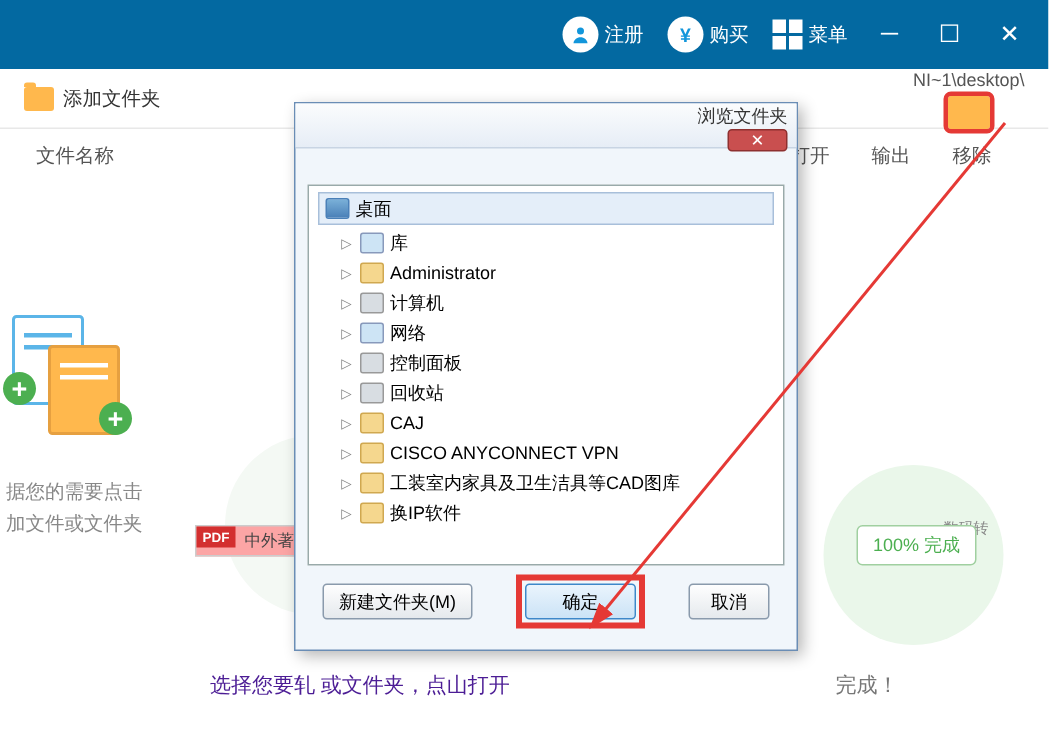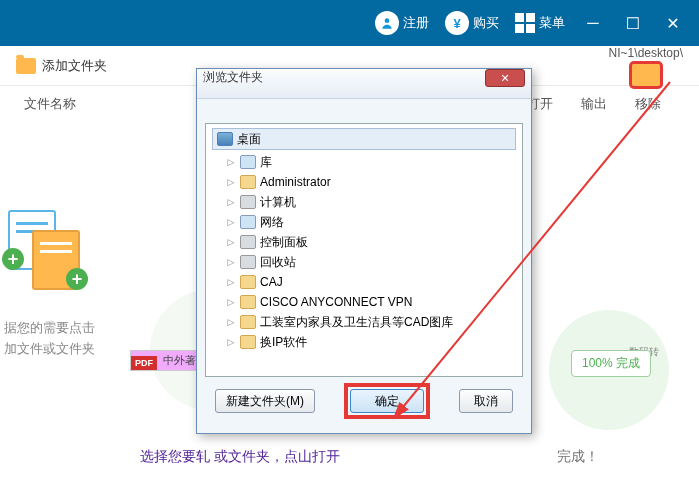--- a/index.html
+++ b/index.html
@@ -29,36 +29,36 @@
   .doc { position: absolute; width: 48px; height: 60px; background: #fff; border: 2px solid #5bb5e8; border-radius: 3px; }
   .doc::before, .doc::after { content: ""; position: absolute; left: 6px; right: 6px; height: 3px; background: #5bb5e8; }
   .doc::before { top: 10px; } .doc::after { top: 18px; }
   .doc1 { top: 0; left: 0; }
   .doc2 { top: 20px; left: 24px; background: #ffb84d; border-color: #e6a040; }
   .doc2::before, .doc2::after { background: #fff; }
   .plus { position: absolute; width: 22px; height: 22px; background: #4caf50; border-radius: 50%; color: #fff; display: flex; align-items: center; justify-content: center; font-size: 18px; font-weight: bold; }
   .p1 { top: 38px; left: -6px; } .p2 { top: 58px; left: 58px; }
   .dz-text { font-size: 13px; color: #888; line-height: 1.6; margin-top: 18px; padding-left: 4px; }
   
-  .pdf-badge { position: absolute; left: 130px; top: 350px; display: flex; align-items: flex-end; background: #f0abfc; border: 1px solid #ccc; font-size: 11px; }
+  .pdf-badge { position: absolute; left: 130px; top: 350px; display: flex; align-items: flex-start; background: #fca5a5; border: 1px solid #ccc; font-size: 11px; }
   .pdf-badge .ico { background: #d32f2f; color: #fff; padding: 2px 4px; font-size: 9px; font-weight: bold; }
   .pdf-badge .txt { padding: 2px 6px; color: #444; }
   
   .circle-bg { position: absolute; width: 120px; height: 120px; border-radius: 50%; background: #f4f9f4; }
   .cb1 { left: 150px; top: 290px; }
   .cb2 { right: 30px; top: 310px; background: #eaf7ea; }
   .dl-text { position: absolute; right: 40px; top: 345px; font-size: 10px; color: #888; }
   .done-badge { position: absolute; right: 48px; top: 350px; font-size: 12px; color: #4caf50; border: 1px solid #a0d0a0; border-radius: 4px; padding: 4px 10px; background: #fff; }
   
   .bottom-text { position: absolute; left: 140px; top: 448px; font-size: 14px; color: #4c1d95; }
   .bottom-done { position: absolute; right: 100px; top: 448px; font-size: 14px; color: #777; }
   
   
   .dialog { position: absolute; left: 196px; top: 68px; width: 336px; background: #f1f6fb; border: 1px solid #6a8db5; box-shadow: 3px 3px 10px rgba(0,0,0,0.3); z-index: 50; }
-  .dlg-title { height: 30px; background: linear-gradient(#fbfcfd, #e6edf6); display: flex; align-items: flex-start; padding: 0 6px; font-size: 12px; color: #333; border-bottom: 1px solid #c8d4e3; }
+  .dlg-title { height: 30px; background: linear-gradient(#fbfcfd, #e6edf6); display: flex; align-items: flex-end; padding: 0 6px; font-size: 12px; color: #333; border-bottom: 1px solid #c8d4e3; flex-direction: column; }
   .dlg-title .ttl { flex: 1; }
   .dlg-close { width: 40px; height: 18px; background: #c94f4f; border: 1px solid #8e3030; border-radius: 3px; color: #fff; display: flex; align-items: center; justify-content: center; font-size: 11px; cursor: pointer; }
   .dlg-body { padding: 24px 8px 8px; }
   .tree-box { width: 100%; height: 254px; background: #fff; border: 1px solid #9aa; overflow: auto; font-size: 12px; }
   .tree-root { padding: 4px 6px; }
   .tree-item { display: flex; align-items: center; gap: 4px; height: 20px; padding-left: 14px; white-space: nowrap; }
   .ti-arrow { width: 10px; color: #888; font-size: 9px; display: inline-block; text-align: center; }
   .ti-ico { width: 16px; height: 14px; display: inline-block; background: #f5d78e; border: 1px solid #d0a850; border-radius: 2px; }
   .ti-ico.desk { background: linear-gradient(#7ab0d8,#4a80b8); border-color: #4a80b8; }
   .ti-ico.lib { background: #cde4f5; border-color: #89b; }

